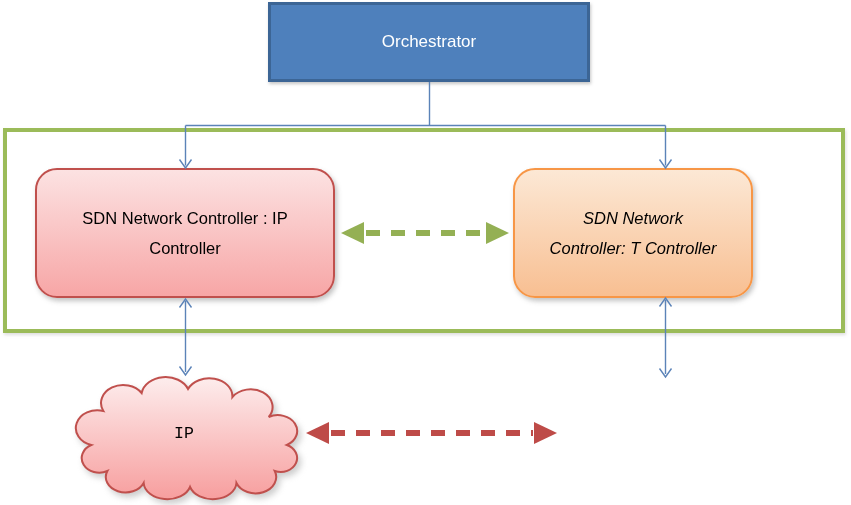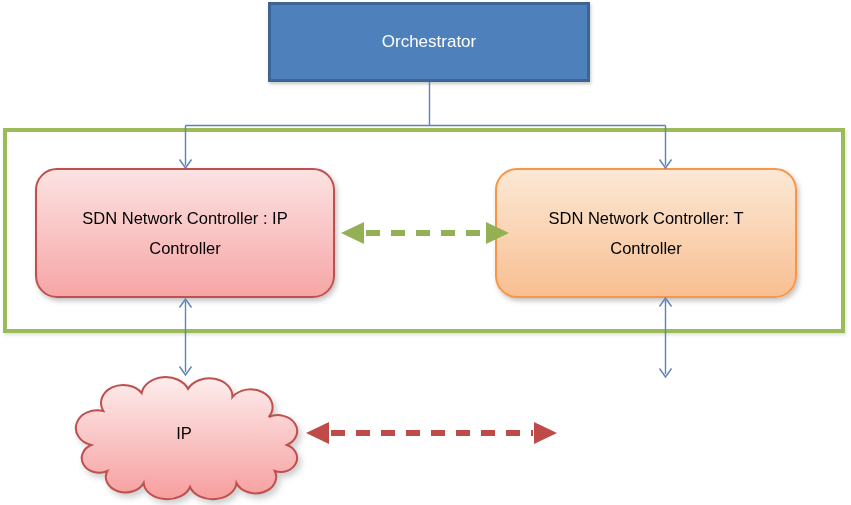--- a/index.html
+++ b/index.html
@@ -34,28 +34,29 @@
     padding:0 34px;
     box-shadow:2px 3px 5px rgba(120,120,120,.45);
   }
   .controller-ip {
     left:35px;
     border:2px solid var(--ip-controller-border,#C0504D);
     background:linear-gradient(var(--ip-controller-gradient-top,#FCE2E2),
                                var(--ip-controller-gradient-bottom,#F7A6A6));
   }
   .controller-t {
-    left:495px; width:302px;
+    left:513px; width:240px;
     border:2px solid var(--t-controller-border,#F79646);
     background:linear-gradient(var(--t-controller-gradient-top,#FCE8D5),
                                var(--t-controller-gradient-bottom,#F8BF92));
+    font-style:italic;
   }
 
   
-  .cloud { position:absolute; width:242px; height:130px; }
+  .cloud { position:absolute; width:242px; height:130px;font-family:Liberation Mono, monospace; }
   .cloud-ip { left:63px; top:371px; }
   .cloud-optical { left:548px; top:371px; width:240px; }
   .cloud svg { display:block; width:100%; height:100%; overflow:visible;
                filter:drop-shadow(3px 4px 3px rgba(130,130,130,.4)); }
   .cloud-outline-ip { stroke: var(--ip-cloud-border,#C0504D); stroke-width:2; fill:url(#grad-ip); }
   .cloud-outline-optical { stroke: var(--optical-cloud-border,#F79646); stroke-width:2; fill:url(#grad-optical); }
   .ip-stop-top { stop-color: var(--ip-cloud-gradient-top,#FDEDED); }
   .ip-stop-bottom { stop-color: var(--ip-cloud-gradient-bottom,#F79E9E); }
   .opt-stop-top { stop-color: var(--optical-cloud-gradient-top,#FDEFDF); }
   .opt-stop-bottom { stop-color: var(--optical-cloud-gradient-bottom,#F9BE8D); }

